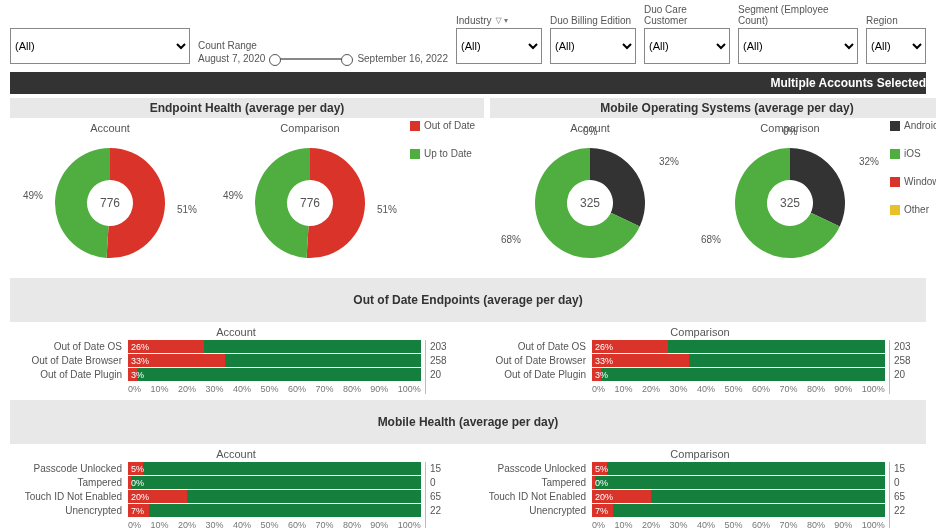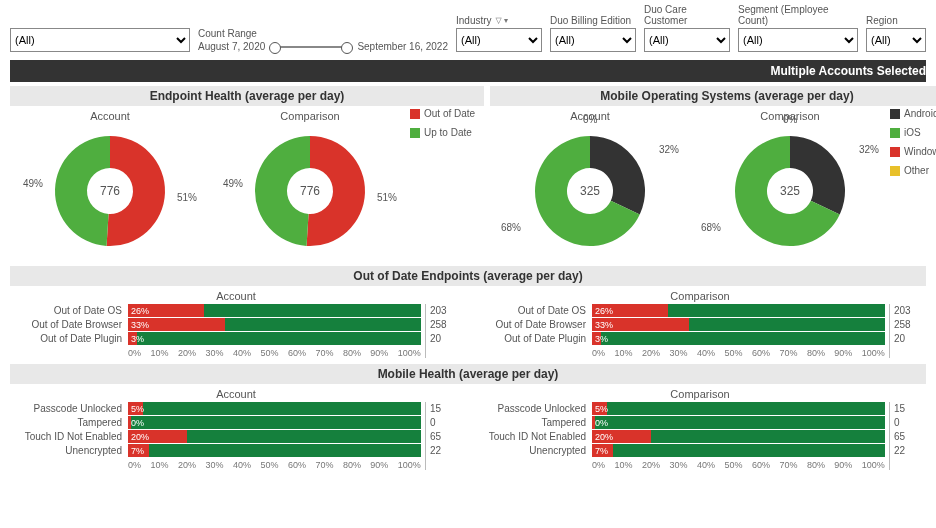--- a/index.html
+++ b/index.html
@@ -1,31 +1,31 @@
 <!DOCTYPE html>
 <html><head>
 <meta charset="utf-8">
 <style>
   html,body{margin:0;padding:0;font-family:Arial,Helvetica,sans-serif;font-size:11px;color:#333;background:#fff;width:936px}
   .filters{display:flex;gap:8px;padding:4px 10px 6px 10px;align-items:flex-end}
   .filter{display:flex;flex-direction:column;gap:2px}
   .filter label{font-size:10px;color:#555}
-  .filter select{font-size:11px;border:1px solid #888;background:#fff;height:24px}
+  .filter select{font-size:11px;border:1px solid #888;background:#fff;height:36px}
   .date-range{flex:1}
   .date-slider{display:flex;align-items:center;gap:6px;font-size:10px;color:#555}
   .slider-track{flex:1;height:2px;background:#888;position:relative;border-radius:1px}
   .slider-track .knob{position:absolute;top:-4px;width:10px;height:10px;border:1px solid #555;border-radius:50%;background:#fff}
   .banner{background:#333;color:#fff;font-weight:bold;text-align:right;padding:4px 0;margin:2px 10px 4px 10px;font-size:12px}
-  .section-title{background:#e8e8e8;text-align:center;font-weight:bold;font-size:12px;padding:3px 0;margin:2px 10px 2px 10px}
+  .section-title{background:#e8e8e8;text-align:center;font-weight:bold;font-size:12px;padding:15px 0;margin:2px 10px 2px 10px}
   .row2{display:flex;gap:6px;margin:0 10px}
   .panel{flex:1;display:flex;flex-direction:column}
   .panel-title{background:#e8e8e8;text-align:center;font-weight:bold;font-size:12px;padding:3px 0}
   .donut-area{display:flex;align-items:flex-start}
   .donut-pair{flex:1;display:flex;justify-content:space-around;padding:4px 0 8px 0}
-  .legend{display:flex;flex-direction:column;gap:8px;padding:2px 4px 0 0;width:70px}
+  .legend{display:flex;flex-direction:column;gap:17px;padding:2px 4px 0 0;width:70px}
   .legend-row{display:flex;align-items:center;gap:4px;font-size:10px;color:#555}
   .swatch{width:10px;height:10px;display:inline-block}
   .donut-wrap{display:flex;flex-direction:column;align-items:center;width:200px;position:relative}
   .subhead{font-size:11px;color:#555;text-align:center;margin-bottom:4px}
   .donut{position:relative;width:130px;height:130px}
   .donut svg{width:130px;height:130px}
   .donut-center{position:absolute;inset:0;display:flex;align-items:center;justify-content:center;font-size:12px;color:#555}
   .pct-label{position:absolute;font-size:10px;color:#555}
   .bars-row{display:flex;gap:12px;margin:2px 10px 6px 10px}
   .bar-panel{flex:1}

